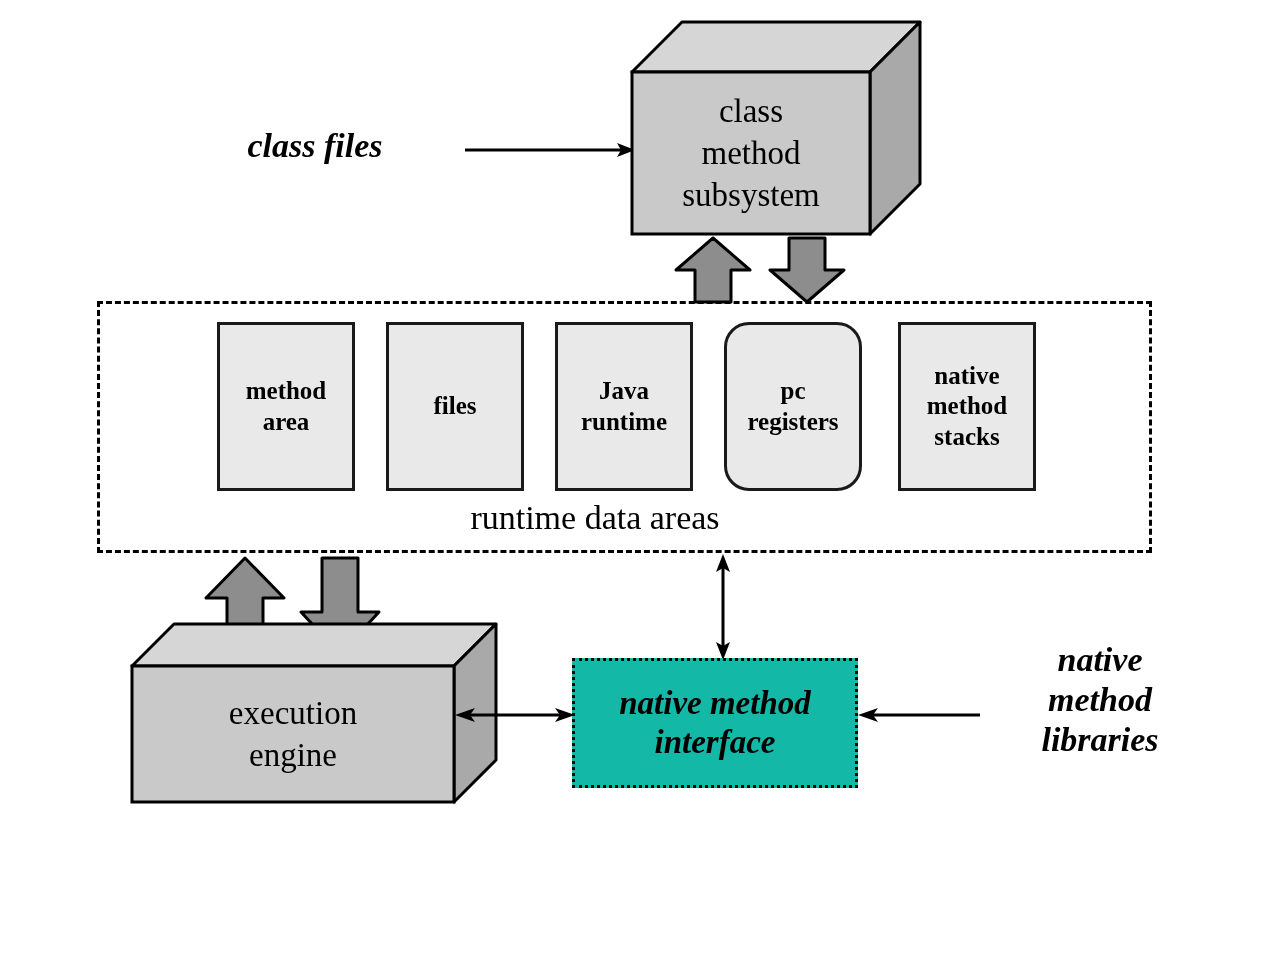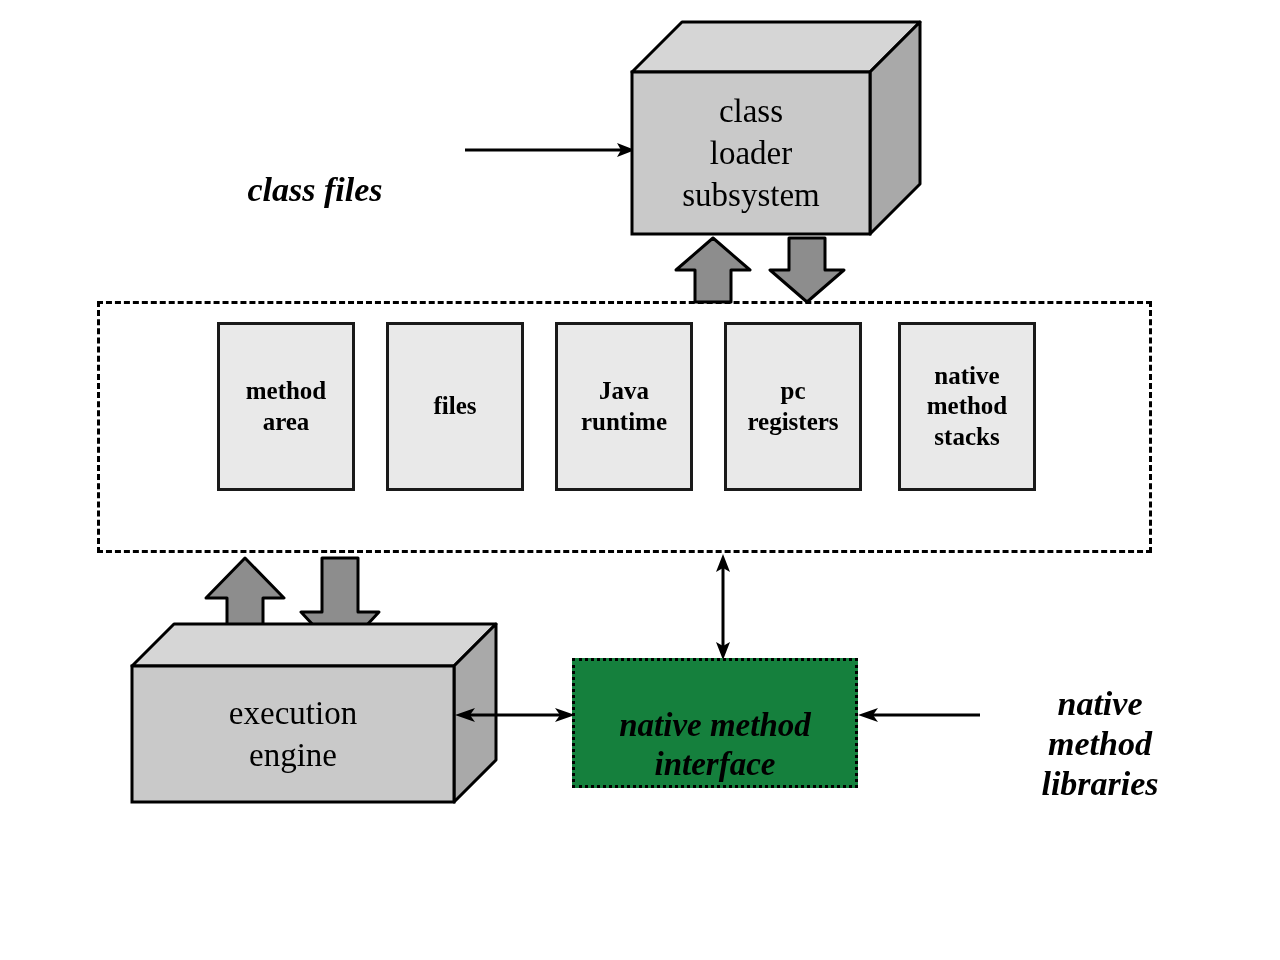--- a/index.html
+++ b/index.html
@@ -22,21 +22,20 @@
 
   
   .label-italic {
     font-style: italic;
     font-weight: bold;
     font-size: 34px;
     line-height: 1.18;
     text-align: center;
     white-space: pre-line;
     color: #000;
-    margin-top: 44px;
   }
   .box-label {
     font-weight: bold;
     font-size: 25px;
     line-height: 1.22;
     text-align: center;
     white-space: pre-line;
   }
   .plain-label {
     font-size: 34px;
@@ -82,21 +81,21 @@
     height: 169px;
     width: 138px;
   }
 
   
   #nmi-box {
     left: 572px; top: 658px;
     width: 286px; height: 130px;
     border: 3px dotted #000;
     box-sizing: border-box;
-    background: #15803d;
+    background: #14b8a6;
     display: flex;
     align-items: center;
     justify-content: center;
   }
   #nmi-box .label-italic { font-size: 33px; }
 
   
   .thin-arrow { position: absolute; }
   .thin-arrow svg { display: block; overflow: visible; }
 
@@ -122,21 +121,21 @@
     <svg width="292" height="222" viewBox="0 0 292 222">
 
       <polygon points="2,56 52,6 290,6 240,56" fill="#d6d6d6" stroke="#000" stroke-width="3" stroke-linejoin="round"></polygon>
 
       <polygon points="240,56 290,6 290,168 240,218" fill="#a9a9a9" stroke="#000" stroke-width="3" stroke-linejoin="round"></polygon>
 
       <rect x="2" y="56" width="238" height="162" fill="#c9c9c9" stroke="#000" stroke-width="3"></rect>
     </svg>
     <div class="face-text" style="left:2px; top:56px; width:238px; height:162px;">
       <div class="cube-label">class
-loader
+method
 subsystem</div>
     </div>
   </div>
 
   <div class="block-arrow" style="left:674px; top:236px; width:78px; height:68px;">
     <svg width="78" height="68" viewBox="0 0 78 68">
       <polygon points="39,2 76,34 57,34 57,66 21,66 21,34 2,34" fill="#8d8d8d" stroke="#000" stroke-width="3" stroke-linejoin="round"></polygon>
     </svg>
   </div>
 
@@ -152,30 +151,31 @@
     <div class="box-label">method
 area</div>
   </div>
   <div class="mem-box" style="left:386px;">
     <div class="box-label">files</div>
   </div>
   <div class="mem-box" style="left:555px;">
     <div class="box-label">Java
 runtime</div>
   </div>
-  <div class="mem-box" style="left:724px;">
+  <div class="mem-box" style="left:724px;border-radius:25px;">
     <div class="box-label">pc
 registers</div>
   </div>
   <div class="mem-box" style="left:898px;">
     <div class="box-label">native
 method
 stacks</div>
   </div>
 
+  <div class="abs plain-label" style="left:380px; top:498px; width:430px;">runtime data areas</div>
 
   <div class="block-arrow" style="left:204px; top:556px; width:82px; height:96px;">
     <svg width="82" height="96" viewBox="0 0 82 96">
       <polygon points="41,2 80,42 59,42 59,94 23,94 23,42 2,42" fill="#8d8d8d" stroke="#000" stroke-width="3" stroke-linejoin="round"></polygon>
     </svg>
   </div>
 
   <div class="block-arrow" style="left:299px; top:556px; width:82px; height:100px;">
     <svg width="82" height="100" viewBox="0 0 82 100">
       <polygon points="41,98 2,56 23,56 23,2 59,2 59,56 80,56" fill="#8d8d8d" stroke="#000" stroke-width="3" stroke-linejoin="round"></polygon>

